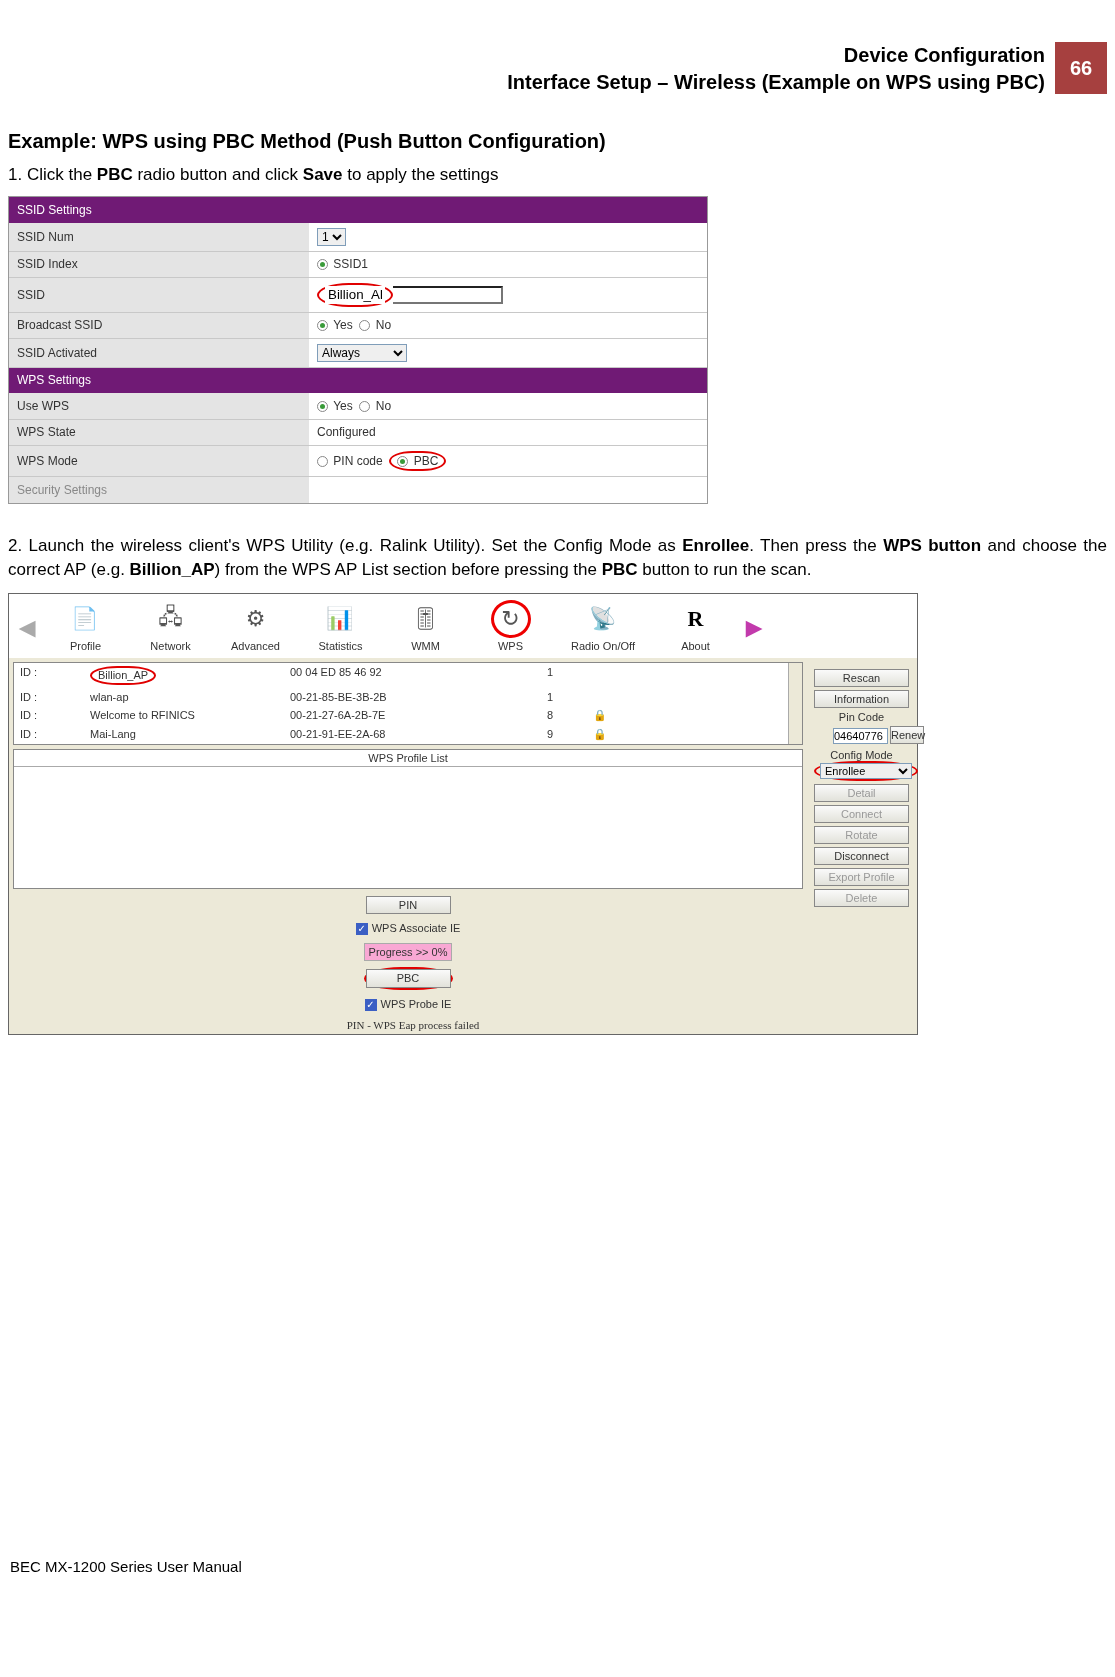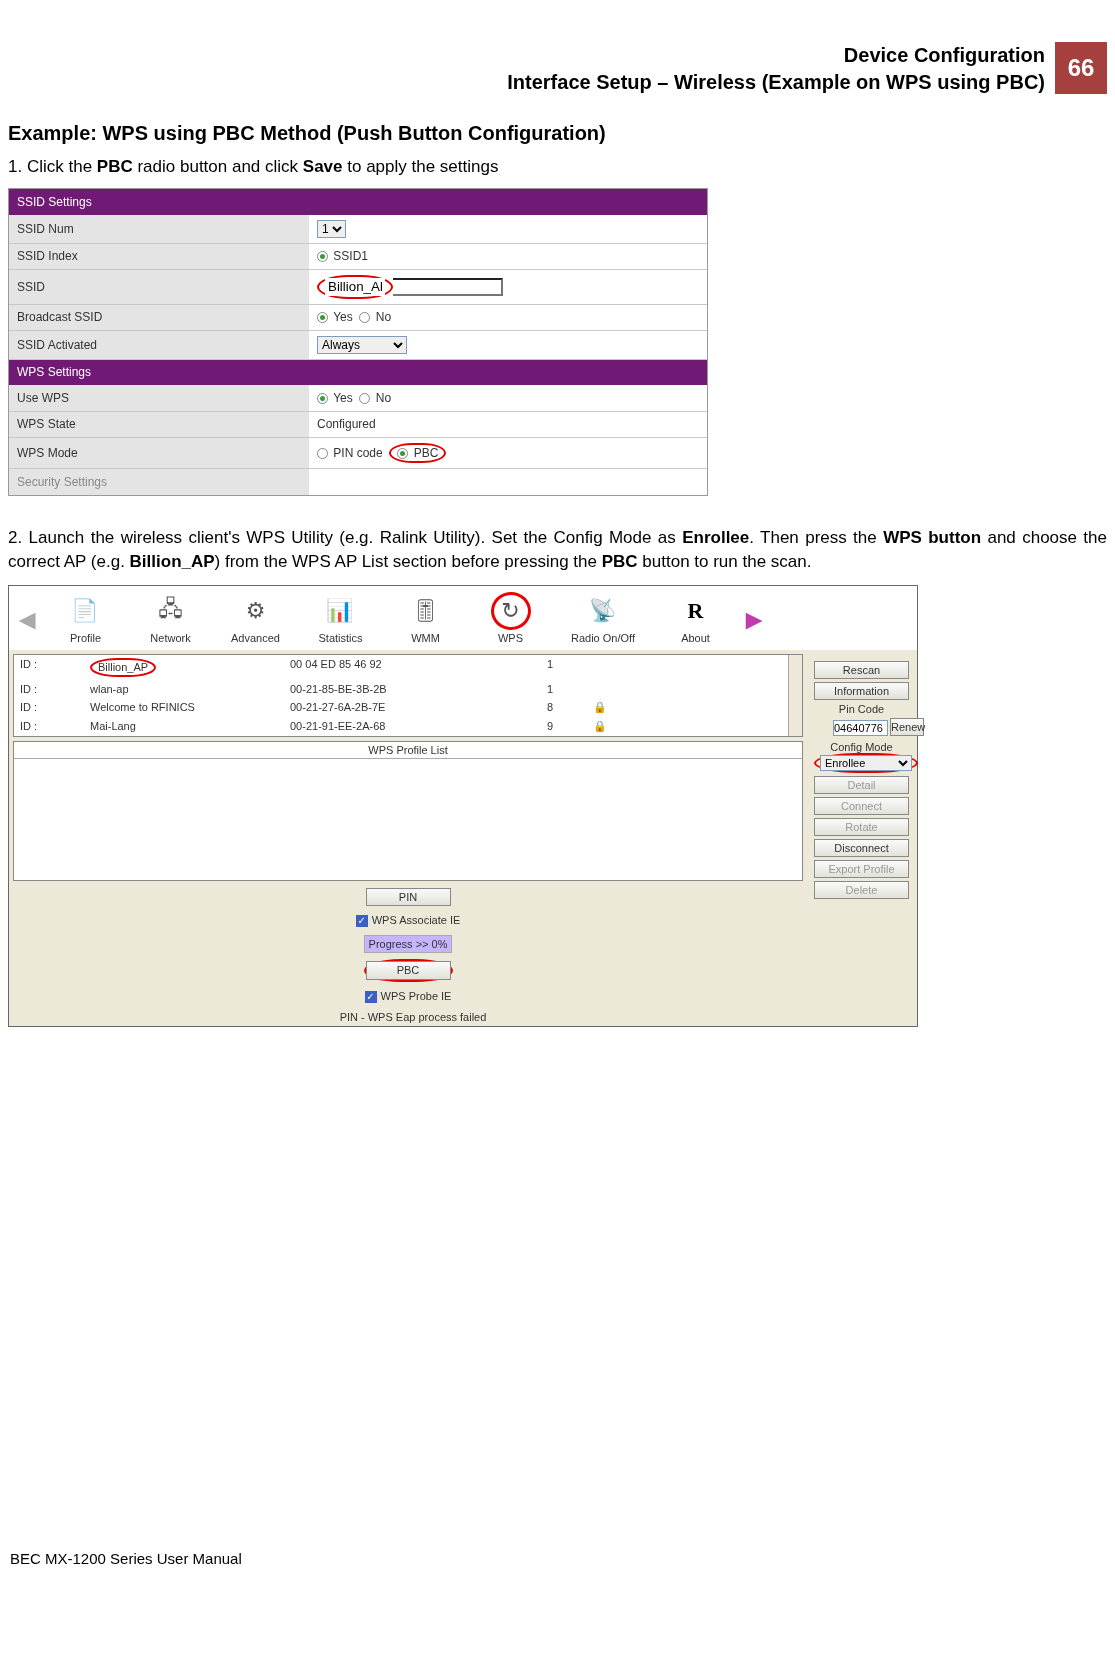--- a/index.html
+++ b/index.html
@@ -7,22 +7,22 @@
     font-family: Arial, Helvetica, sans-serif;
     font-size: 15px;
     color:#000;
     width:1115px;
     background:#fff;
     position:relative;
     padding:0 8px;
   }
   .header { display:flex; justify-content:flex-end; align-items:flex-start; padding-top:18px;margin-top:24px; }
   .header-titles { text-align:right; font-weight:bold; font-size:20px; line-height:1.35; padding-right:6px;}
-  .page-badge { width:52px; height:52px; background:#A6403F; color:#fff; font-size:24px; font-weight:bold; display:flex; align-items:center; justify-content:center; margin-left:4px;}
-  .example-title { font-weight:bold; font-size:20px; margin-top:26px; margin-bottom:10px;}
+  .page-badge { width:52px; height:52px; background:#A6403F; color:#fff; font-size:20px; font-weight:bold; display:flex; align-items:center; justify-content:center; margin-left:4px;}
+  .example-title { font-weight:bold; font-size:20px; margin-top:34px; margin-bottom:10px;}
   .step { font-size:17px; line-height:1.45; margin-bottom:8px; text-align:justify;}
   .step2 { margin-top:30px; }
   .bold { font-weight:bold; }
 
   
   .shot1 { width:700px; border:1px solid #999; margin-top:6px; font-family: Tahoma, Arial, sans-serif; font-size:12px; color:#333;}
   .shot1 table { width:100%; border-collapse:collapse;}
   .shot1 td { border-bottom:1px solid #c8c8c8; padding:5px 8px; height:26px; vertical-align:middle;}
   .shot1 td.label { background:#e4e4e4; width:300px;}
   .sectionhdr td { background:#701a75; color:#fff; font-weight:normal; border-bottom:none;}
@@ -224,26 +224,26 @@
       </div>
     </div>
 
     <div class="listarea profilelist">
       <div class="listhdr">WPS Profile List</div>
     </div>
 
     <div class="bottombar">
       <div class="winbtn">PIN</div>
       <span><span class="chk">✓</span><span>WPS Associate IE</span></span>
-      <div style="flex:1; text-align:right; border:1px solid #aaa; background:#c4b5fd; padding:2px 4px;">Progress &gt;&gt; 0%</div>
+      <div style="flex:1; text-align:right; border:1px solid #aaa; background:#f9a8d4; padding:2px 4px;">Progress &gt;&gt; 0%</div>
     </div>
     <div class="bottombar">
       <span class="ring" style="padding:0;"><span class="winbtn" style="display:inline-block;">PBC</span></span>
       <span><span class="chk">✓</span><span>WPS Probe IE</span></span>
-      <div style="flex:1; padding-left:10px;">PIN - WPS Eap process failed</div>
+      <div style="flex:1; padding-left:10px;font-family:Liberation Serif, serif;">PIN - WPS Eap process failed</div>
     </div>
   </div>
 
   <div class="sidecol">
     <div class="sbtn">Rescan</div>
     <div class="sbtn">Information</div>
     <div style="text-align:center;">Pin Code</div>
     <div class="pincode">
       <input value="04640776" style="">
       <span class="sbtn" style="width:34px;">Renew</span>

